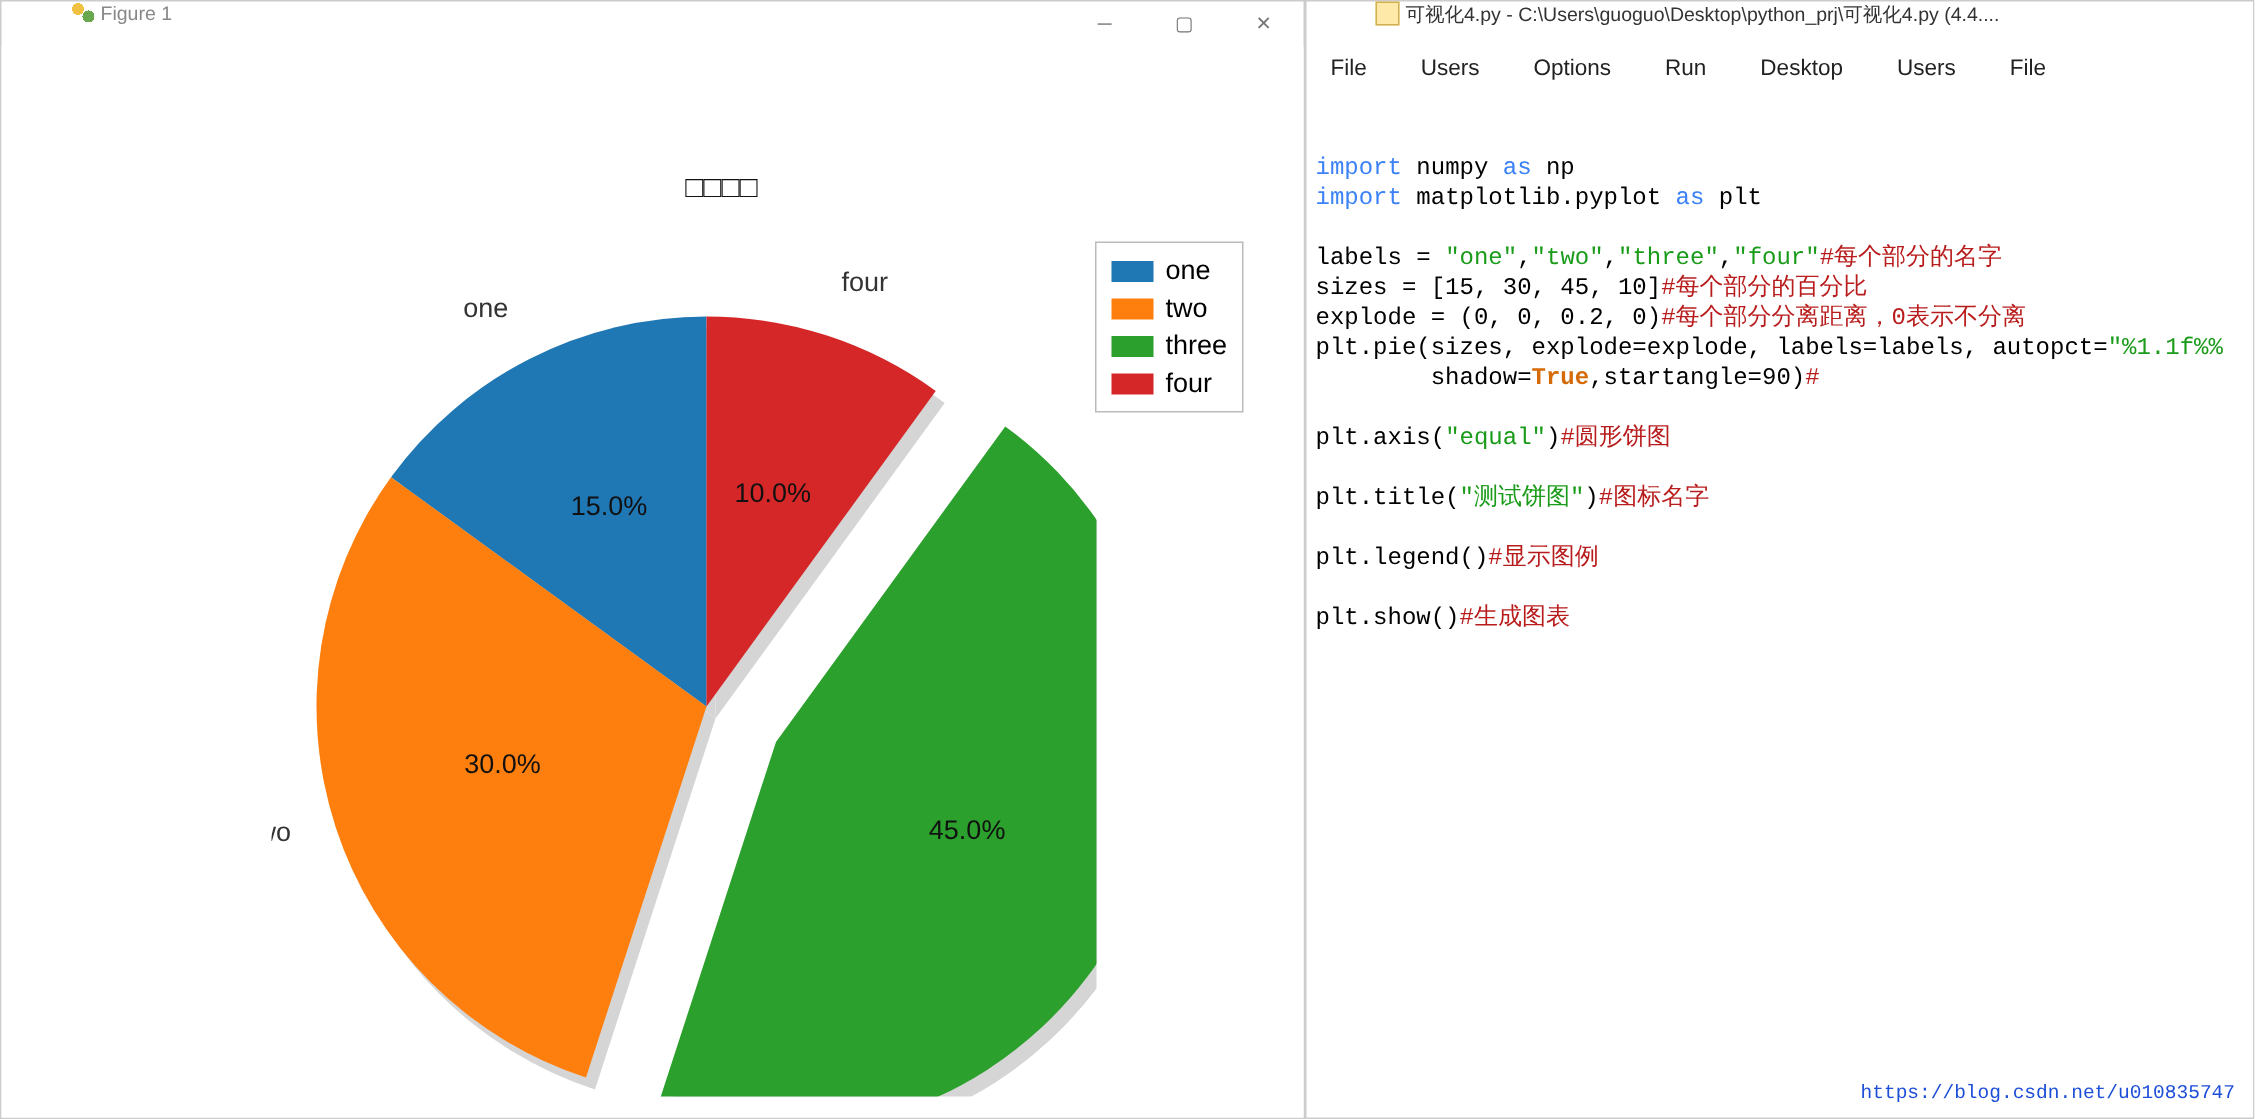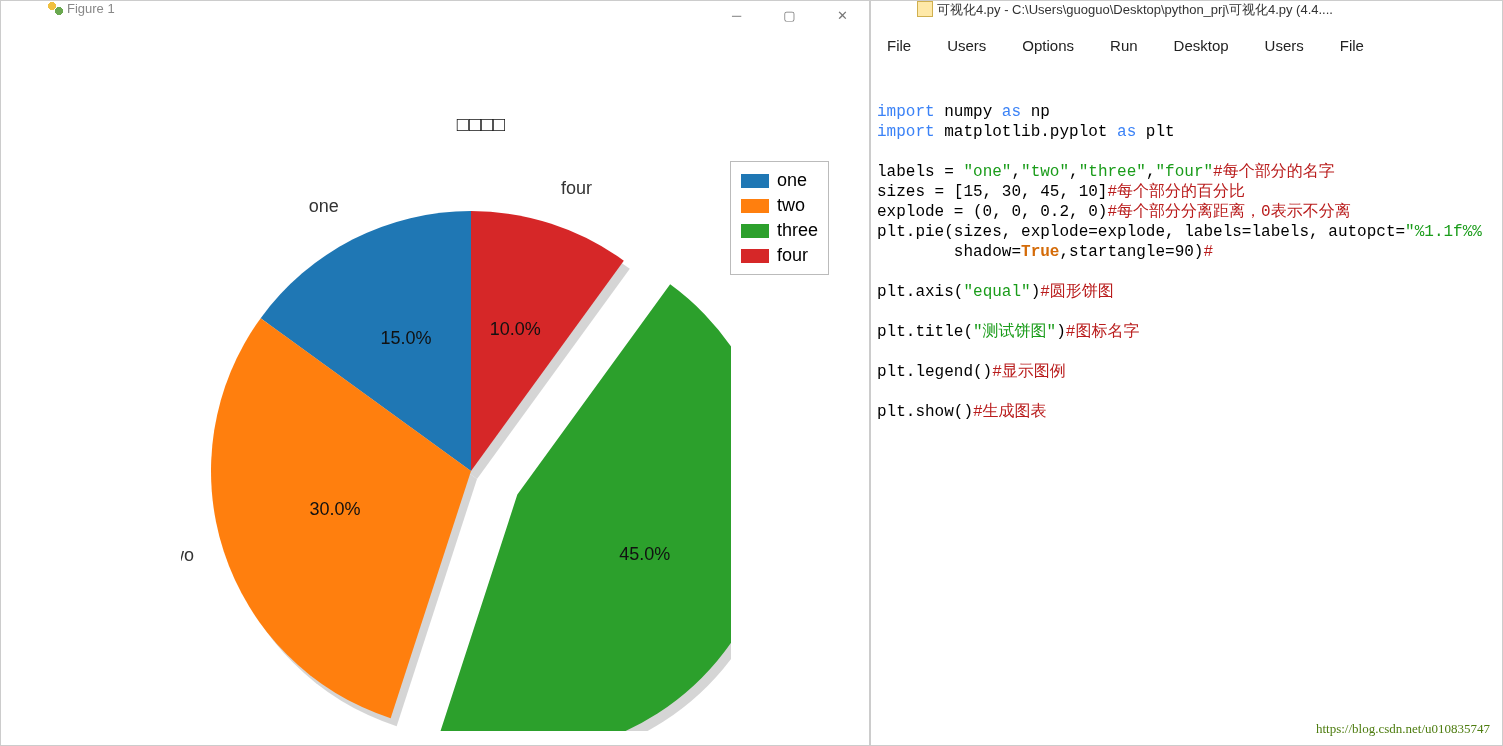--- a/index.html
+++ b/index.html
@@ -93,23 +93,23 @@
     overflow:hidden;
     position:relative;
   }
   .kw { color:#3b82f6; }       
   .tnone { color:#d46b08;font-weight:bold; }
   .str { color:#1a9c1a; }
   .cmt { color:#b91c1c; }
   .watermark {
     position:absolute;
     bottom:8px; right:12px;
-    color:#4d7c0f;
+    color:#1d4ed8;
     font-size:13px;
-    font-family:Liberation Serif, serif;
+    font-family:Liberation Mono, monospace;
   }
 </style>
 </head>
 <body>
 
 <div class="left-pane">
   <div class="titlebar">
     <span class="icon-fig"></span>
     <span class="title">Figure 1</span>
     <div class="win-controls">

